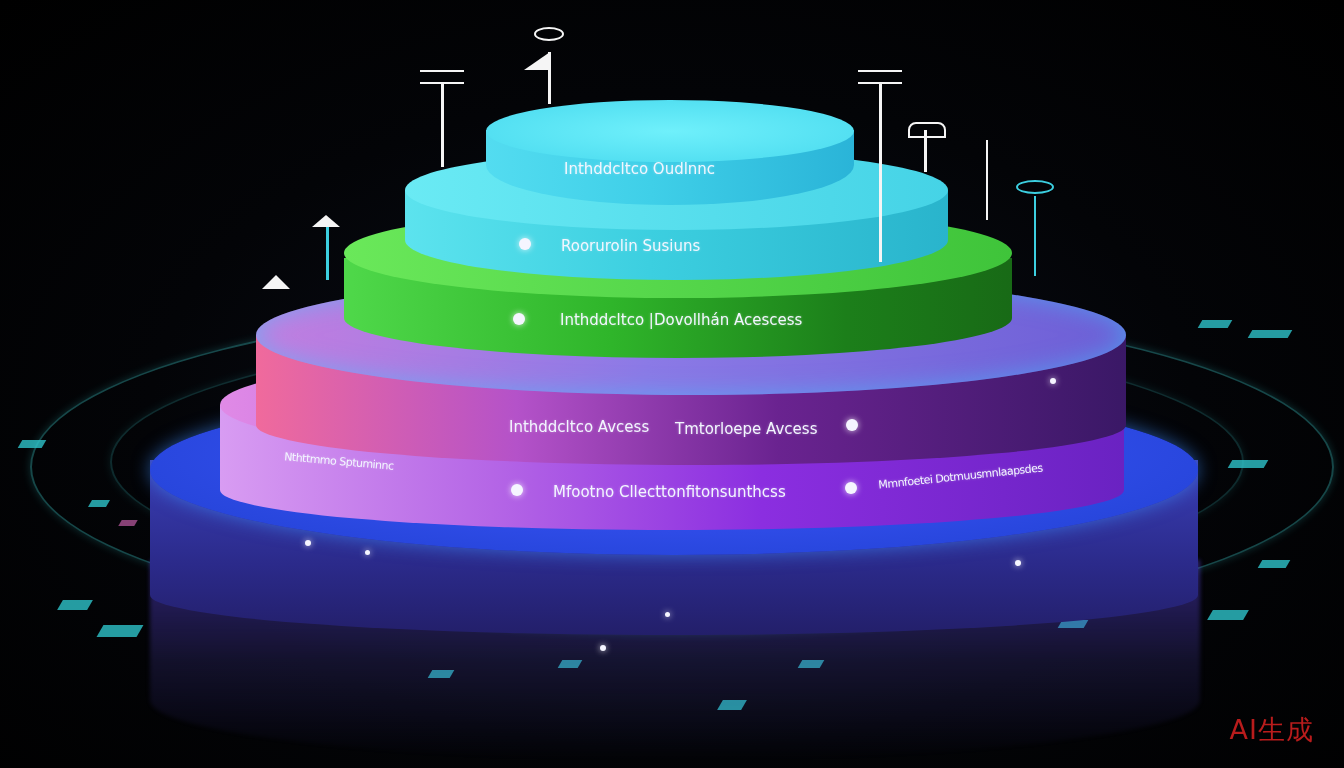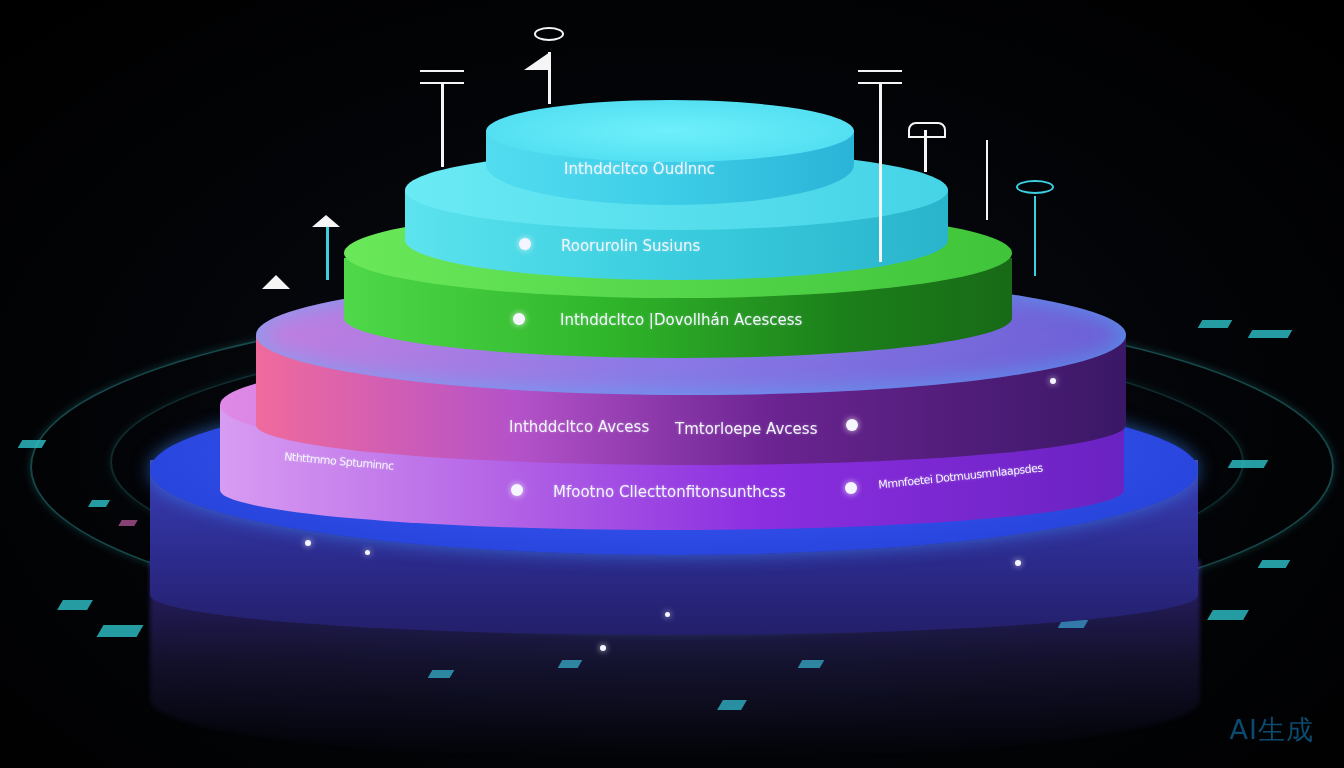--- a/index.html
+++ b/index.html
@@ -50,21 +50,21 @@
       border-bottom:14px solid transparent;
     }
     .umbrella::after {
       content:""; position:absolute; left:-22px; top:12px; width:44px; height:2px; background:#f5f5f5;
     }
     .umbrella::before {
       content:""; position:absolute; left:-22px; top:0; width:44px; height:14px;
       border-top:2px solid #f5f5f5; transform:none;
     }
     .watermark {
-      position:absolute; right:30px; bottom:20px; color:#0c4a6e; font-size:27px;
+      position:absolute; right:30px; bottom:20px; color:#b91c1c; font-size:27px;
       font-family:"DejaVu Sans", sans-serif; letter-spacing:1px;
     }
   </style>
 </head>
 <body>
 
 <div class="scene">
 
   <div class="orbit" style="left:30px;top:300px;width:1300px;height:330px;opacity:.6;"></div>
   <div class="orbit" style="left:110px;top:330px;width:1130px;height:260px;opacity:.35;"></div>

